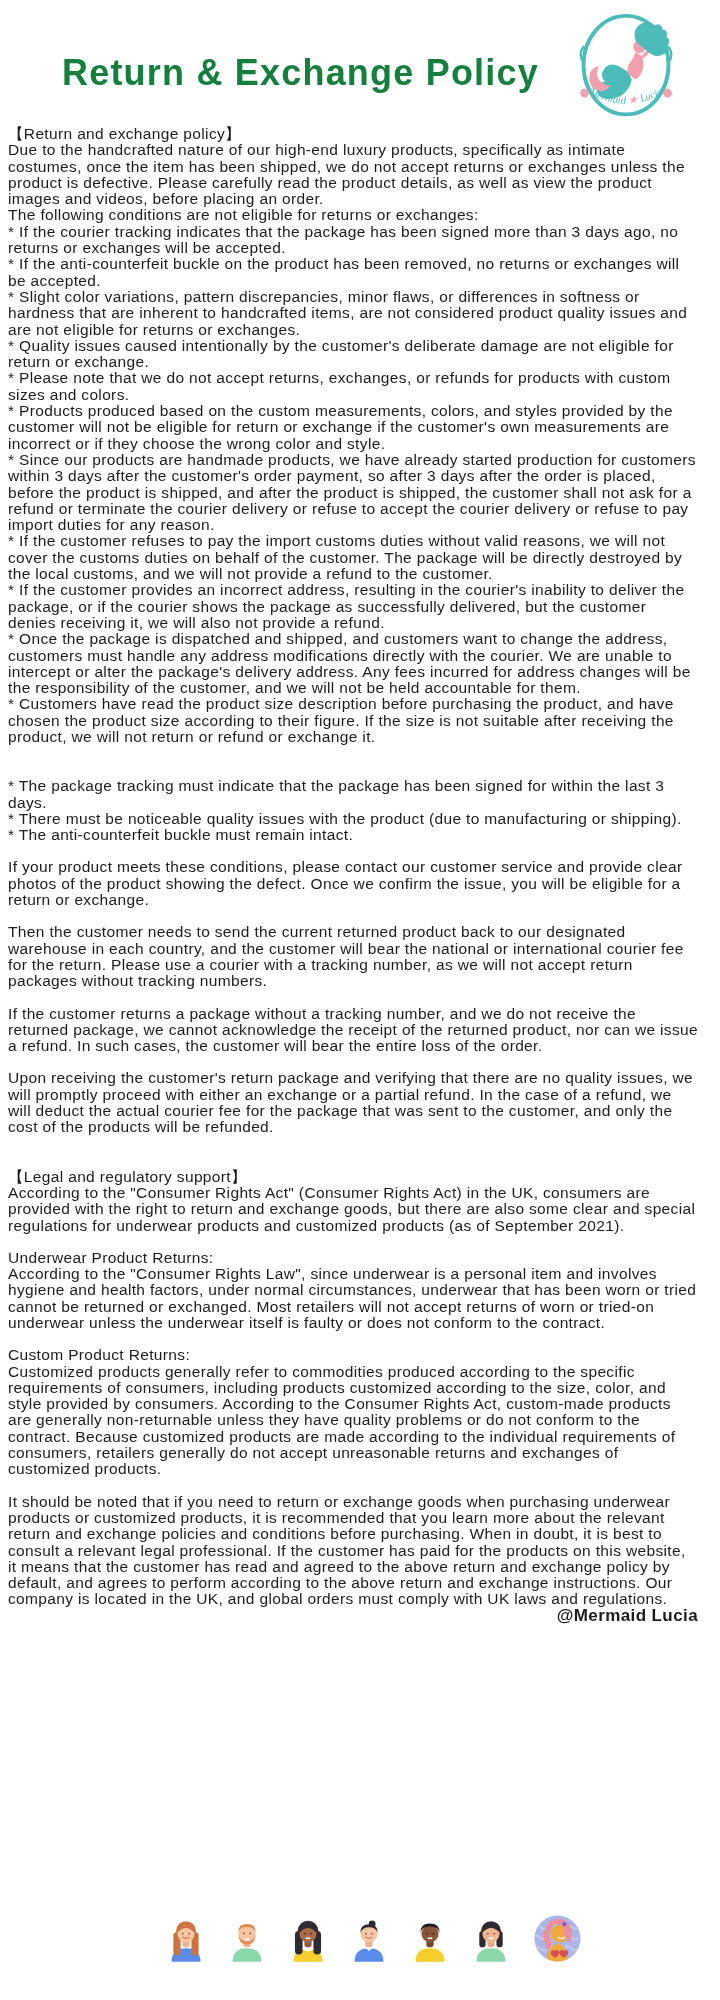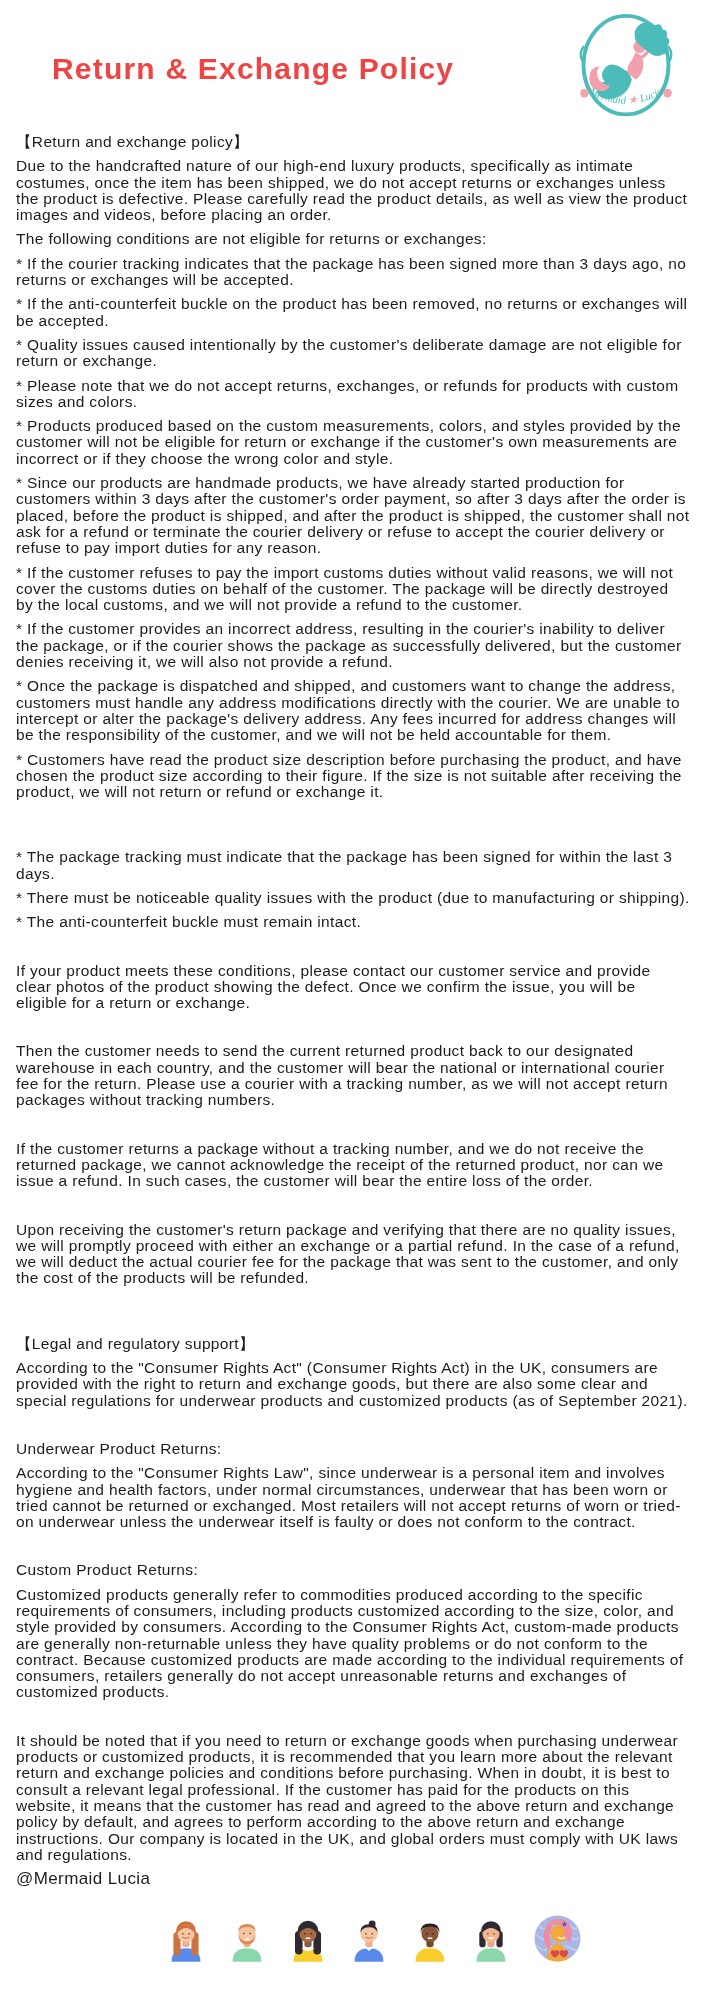--- a/index.html
+++ b/index.html
@@ -1,34 +1,34 @@
 <!DOCTYPE html>
 <html><head>
 <meta charset="utf-8">
 <style>
   html,body{margin:0;padding:0}
   body{
     width:720px;height:2000px;position:relative;background:#ffffff;
     font-family:"Liberation Sans",sans-serif;color:#1c1c1e;overflow:hidden;
   }
   .page-title{
-    position:absolute;top:52px;left:52px;
-    font-size:30px;font-weight:700;letter-spacing:1.2px;color:#ef4444;
+    position:absolute;top:52px;left:62px;
+    font-size:36px;font-weight:700;letter-spacing:1.2px;color:#15803d;
     white-space:nowrap;
   }
   .brand-logo{position:absolute;top:12px;left:568px;width:116px;height:112px}
   .content{
     position:absolute;top:126px;left:8px;width:690px;
     font-size:15.5px;line-height:16.3px;letter-spacing:0.35px;
   }
-  .content p{margin:8px;padding:0}
+  .content p{margin:0;padding:0}
   .gap{height:16px}
   .gap2{height:33px}
   .signature{
-    margin-top:16px;font-weight:400;font-size:17px;
+    margin-top:16px;text-align:right;font-weight:700;font-size:17px;
     letter-spacing:0.4px;
   }
   .avatar-row{
     position:absolute;top:1915px;left:0;width:720px;
     display:flex;align-items:flex-end;justify-content:center;gap:25px;
     transform:translateX(14px);
   }
   .avatar-row svg{display:block}
 </style>
 </head>
@@ -55,20 +55,21 @@
     <textPath href="#lgarc" xlink:href="#lgarc" startOffset="50%" text-anchor="middle"><tspan>Mermaid</tspan><tspan dx="3" fill="#f3a3b0">★</tspan><tspan dx="3">Lucia</tspan></textPath>
   </text>
 </svg>
 
 <div class="content">
   <p>【Return and exchange policy】</p>
   <p>Due to the handcrafted nature of our high-end luxury products, specifically as intimate costumes, once the item has been shipped, we do not accept returns or exchanges unless the product is defective. Please carefully read the product details, as well as view the product images and videos, before placing an order.</p>
   <p>The following conditions are not eligible for returns or exchanges:</p>
   <p>* If the courier tracking indicates that the package has been signed more than 3 days ago, no returns or exchanges will be accepted.</p>
   <p>* If the anti-counterfeit buckle on the product has been removed, no returns or exchanges will be accepted.</p>
+  <p>* Slight color variations, pattern discrepancies, minor flaws, or differences in softness or hardness that are inherent to handcrafted items, are not considered product quality issues and are not eligible for returns or exchanges.</p>
   <p>* Quality issues caused intentionally by the customer's deliberate damage are not eligible for return or exchange.</p>
   <p>* Please note that we do not accept returns, exchanges, or refunds for products with custom sizes and colors.</p>
   <p>* Products produced based on the custom measurements, colors, and styles provided by the customer will not be eligible for return or exchange if the customer's own measurements are incorrect or if they choose the wrong color and style.</p>
   <p>* Since our products are handmade products, we have already started production for customers within 3 days after the customer's order payment, so after 3 days after the order is placed, before the product is shipped, and after the product is shipped, the customer shall not ask for a refund or terminate the courier delivery or refuse to accept the courier delivery or refuse to pay import duties for any reason.</p>
   <p>* If the customer refuses to pay the import customs duties without valid reasons, we will not cover the customs duties on behalf of the customer. The package will be directly destroyed by the local customs, and we will not provide a refund to the customer.</p>
   <p>* If the customer provides an incorrect address, resulting in the courier's inability to deliver the package, or if the courier shows the package as successfully delivered, but the customer denies receiving it, we will also not provide a refund.</p>
   <p>* Once the package is dispatched and shipped, and customers want to change the address, customers must handle any address modifications directly with the courier. We are unable to intercept or alter the package's delivery address. Any fees incurred for address changes will be the responsibility of the customer, and we will not be held accountable for them.</p>
   <p>* Customers have read the product size description before purchasing the product, and have chosen the product size according to their figure. If the size is not suitable after receiving the product, we will not return or refund or exchange it.</p>
 
   <div class="gap2"></div>

